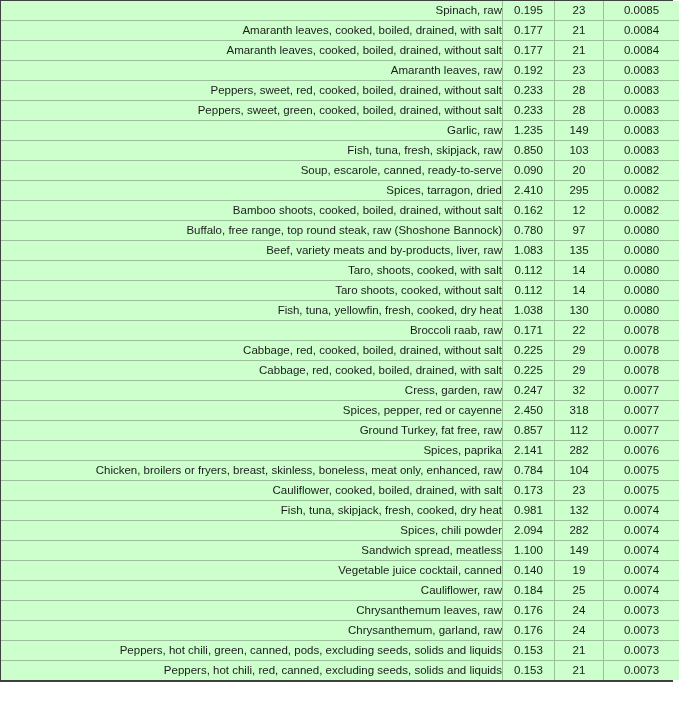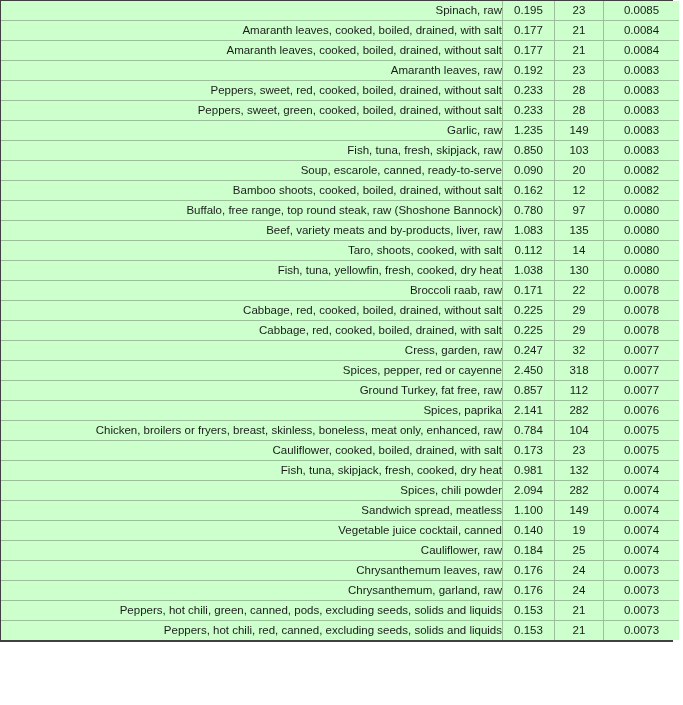--- a/index.html
+++ b/index.html
@@ -114,39 +114,51 @@
           <td class="col-num col-v2">103</td>
           <td class="col-num col-v3">0.0083</td>
         </tr>
         <tr>
           <td class="col-name">Soup, escarole, canned, ready-to-serve</td>
           <td class="col-num col-v1">0.090</td>
           <td class="col-num col-v2">20</td>
           <td class="col-num col-v3">0.0082</td>
         </tr>
         <tr>
+          <td class="col-name">Spices, tarragon, dried</td>
+          <td class="col-num col-v1">2.410</td>
+          <td class="col-num col-v2">295</td>
+          <td class="col-num col-v3">0.0082</td>
+        </tr>
+        <tr>
           <td class="col-name">Bamboo shoots, cooked, boiled, drained, without salt</td>
           <td class="col-num col-v1">0.162</td>
           <td class="col-num col-v2">12</td>
           <td class="col-num col-v3">0.0082</td>
         </tr>
         <tr>
           <td class="col-name">Buffalo, free range, top round steak, raw (Shoshone Bannock)</td>
           <td class="col-num col-v1">0.780</td>
           <td class="col-num col-v2">97</td>
           <td class="col-num col-v3">0.0080</td>
         </tr>
         <tr>
           <td class="col-name">Beef, variety meats and by-products, liver, raw</td>
           <td class="col-num col-v1">1.083</td>
           <td class="col-num col-v2">135</td>
           <td class="col-num col-v3">0.0080</td>
         </tr>
         <tr>
           <td class="col-name">Taro, shoots, cooked, with salt</td>
+          <td class="col-num col-v1">0.112</td>
+          <td class="col-num col-v2">14</td>
+          <td class="col-num col-v3">0.0080</td>
+        </tr>
+        <tr>
+          <td class="col-name">Taro shoots, cooked, without salt</td>
           <td class="col-num col-v1">0.112</td>
           <td class="col-num col-v2">14</td>
           <td class="col-num col-v3">0.0080</td>
         </tr>
         <tr>
           <td class="col-name">Fish, tuna, yellowfin, fresh, cooked, dry heat</td>
           <td class="col-num col-v1">1.038</td>
           <td class="col-num col-v2">130</td>
           <td class="col-num col-v3">0.0080</td>
         </tr>

